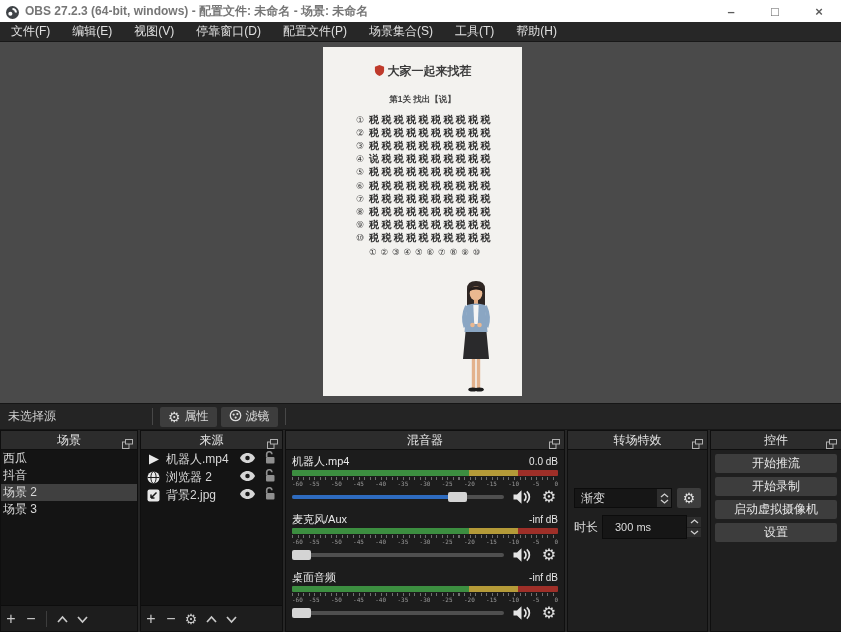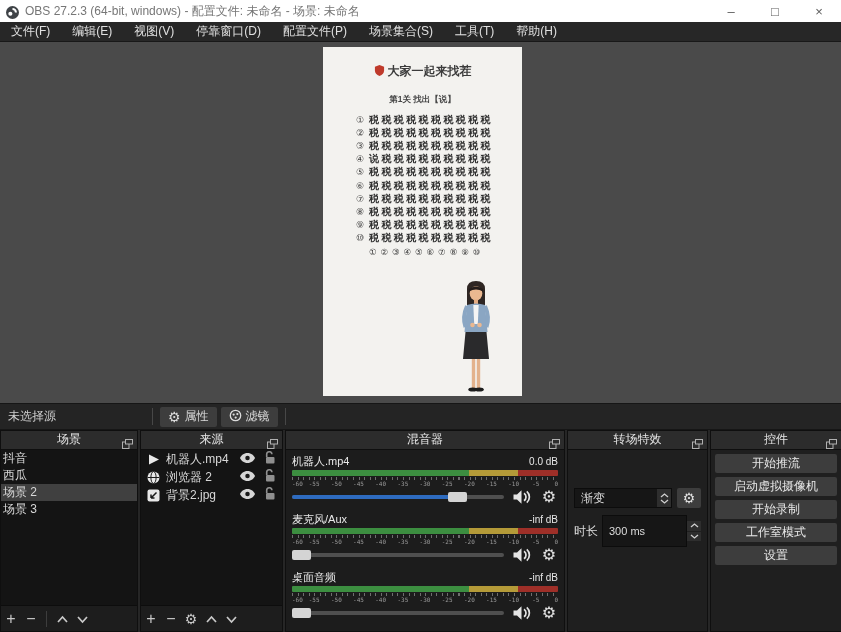--- a/index.html
+++ b/index.html
@@ -3,21 +3,21 @@
 <meta charset="utf-8">
 <style>
   :root{
     --accent:#2e6bbf; --m-green:#3c8e40; --m-yellow:#b49a38; --m-red:#9e2f28; --logo-red:#bf3a2b;
   }
   *{box-sizing:border-box;margin:0;padding:0;font-family:"Liberation Sans","DejaVu Sans",sans-serif;}
   body{width:841px;height:632px;overflow:hidden;background:#262626;}
   .app{position:relative;width:841px;height:632px;background:#262626;}
 
   
-  .titlebar{position:absolute;left:0;top:0;width:841px;height:22px;background:#ffffff;display:flex;align-items:center;padding-left:6px;}
+  .titlebar{position:absolute;left:0;top:0;width:841px;height:22px;background:#ffffff;display:flex;align-items:center;padding-left:6px;font-weight:bold;}
   .obs-logo{width:13px;height:13px;margin-right:6px;flex:0 0 auto;}
   .title-text{font-size:12px;color:#767676;white-space:nowrap;}
   .win-btns{margin-left:auto;display:flex;height:22px;}
   .win-btn{width:44px;height:22px;display:flex;align-items:center;justify-content:center;color:#5c5c5c;font-size:13px;cursor:default;}
 
   
   .menubar{position:absolute;left:0;top:22px;width:841px;height:20px;background:#272727;border-bottom:1px solid #181818;display:flex;align-items:stretch;}
   .menu-item{padding:0 11px;font-size:12px;color:#e0e0e0;display:flex;align-items:center;}
 
   
@@ -38,21 +38,21 @@
   .src-toolbar{position:absolute;left:0;top:403px;width:841px;height:27px;background:#242424;border-top:1px solid #161616;border-bottom:1px solid #161616;display:flex;align-items:center;}
   .src-status{margin-left:8px;font-size:12px;color:#cfcfcf;}
   .tb-sep{width:1px;height:17px;background:#474747;margin:0 5px;}
   .tb-sep.first{margin-left:96px;}
   .tb-btn{height:20px;background:#3d3d3d;border:none;border-radius:2px;color:#dcdcdc;font-size:12px;display:flex;align-items:center;gap:4px;padding:0 8px;margin:0 2px;}
   .tb-btn .gear{font-size:14px;line-height:1;}
 
   
   .dock{position:absolute;left:0;top:430px;width:841px;height:202px;background:#262626;}
   .panel{position:absolute;top:0;height:202px;background:#141414;border:1px solid #0f0f0f;}
-  .panel-header{height:19px;background:#2c2c2c;border-bottom:1px solid #0f0f0f;display:flex;align-items:flex-start;justify-content:center;position:relative;}
+  .panel-header{height:19px;background:#2c2c2c;border-bottom:1px solid #0f0f0f;display:flex;align-items:center;justify-content:center;position:relative;}
   .panel-title{font-size:12px;color:#e6e6e6;}
   .popout{position:absolute;right:4px;top:4px;}
   .panel-footer{position:absolute;left:0;bottom:0;width:100%;height:26px;background:#1d1d1d;border-top:1px solid #0d0d0d;display:flex;align-items:center;}
   .ft-icon{color:#c9c9c9;font-size:16px;line-height:1;width:20px;text-align:center;}
   .ft-sep{width:1px;height:16px;background:#3d3d3d;margin:0 5px;}
   .ft-gear{font-size:14px;color:#c9c9c9;width:20px;text-align:center;}
 
   #panel-scenes{left:0;width:138px;}
   #panel-sources{left:140px;width:143px;}
   #panel-mixer{left:285px;width:280px;background:#1c1c1c;}
@@ -87,21 +87,21 @@
   .ch-gear{font-size:16px;color:#e0e0e0;line-height:1;width:18px;text-align:center;}
 
   
   .trans-body{padding:6px;}
   .trans-row{display:flex;align-items:center;margin-top:32px;}
   .combo{flex:1;height:20px;background:#161616;border:1px solid #0c0c0c;display:flex;align-items:center;padding-left:6px;font-size:12px;color:#dcdcdc;position:relative;}
   .combo .spin{margin-left:auto;width:14px;height:18px;background:#2e2e2e;display:flex;flex-direction:column;align-items:center;justify-content:center;gap:1px;}
   .gear-btn{width:24px;height:20px;background:#3d3d3d;border:none;border-radius:2px;color:#e0e0e0;font-size:14px;margin-left:5px;display:flex;align-items:center;justify-content:center;}
   .dur-row{margin-top:7px;}
   .dur-label{font-size:12px;color:#dcdcdc;width:28px;flex:0 0 auto;}
-  .dur-input{flex:1;height:32px;background:#161616;border:1px solid #0c0c0c;font-size:11px;color:#dcdcdc;display:flex;align-items:center;padding-left:6px;}
+  .dur-input{flex:1;height:24px;background:#161616;border:1px solid #0c0c0c;font-size:11px;color:#dcdcdc;display:flex;align-items:center;padding-left:12px;}
   .dur-spin{width:14px;height:20px;display:flex;flex-direction:column;}
   .dur-spin .sbtn{flex:1;background:#2e2e2e;border:none;display:flex;align-items:center;justify-content:center;margin-bottom:1px;}
   .dur-spin .sbtn:last-child{margin-bottom:0;}
 
   
   .controls-body{padding:4px 4px 0 4px;}
   .ctl-btn{display:block;width:100%;height:19px;margin-bottom:4px;background:#3d3d3d;border:none;border-radius:2px;color:#e8e8e8;font-size:12px;}
 </style>
 </head>
 <body>
@@ -235,22 +235,22 @@
 
     <div class="panel" id="panel-scenes">
       <div class="panel-header">
         <span class="panel-title">场景</span>
         <span class="popout"><svg width="11" height="10" viewBox="0 0 11 10">
               <rect x="0.5" y="3" width="6.5" height="6.5" fill="none" stroke="#b0b0b0"></rect>
               <rect x="3.5" y="0.5" width="7" height="4.5" fill="#2c2c2c" stroke="#b0b0b0"></rect>
             </svg></span>
       </div>
       <div id="scene-list">
+          <div class="scene-item">西瓜</div>
           <div class="scene-item">抖音</div>
-          <div class="scene-item">西瓜</div>
           <div class="scene-item selected">场景 2</div>
           <div class="scene-item">场景 3</div>
         </div>
       <div class="panel-footer">
         <span class="ft-icon">+</span>
         <span class="ft-icon">−</span>
         <span class="ft-sep"></span>
         <span class="ft-icon"><svg width="13" height="9" viewBox="0 0 13 9">
               <polyline points="2,7 6.5,2 11,7" stroke="#c9c9c9" stroke-width="1.7" fill="none"></polyline>
             </svg></span>
@@ -510,21 +510,20 @@
     <div class="panel" id="panel-controls">
       <div class="panel-header">
         <span class="panel-title">控件</span>
         <span class="popout"><svg width="11" height="10" viewBox="0 0 11 10">
               <rect x="0.5" y="3" width="6.5" height="6.5" fill="none" stroke="#b0b0b0"></rect>
               <rect x="3.5" y="0.5" width="7" height="4.5" fill="#2c2c2c" stroke="#b0b0b0"></rect>
             </svg></span>
       </div>
       <div class="controls-body" id="controls-body">
           <button class="ctl-btn">开始推流</button>
+          <button class="ctl-btn">开始录制</button>
           <button class="ctl-btn">启动虚拟摄像机</button>
-          <button class="ctl-btn">开始录制</button>
-          <button class="ctl-btn">工作室模式</button>
           <button class="ctl-btn">设置</button>
         </div>
     </div>
 
   </div>
 </div>
 
 </body></html>

